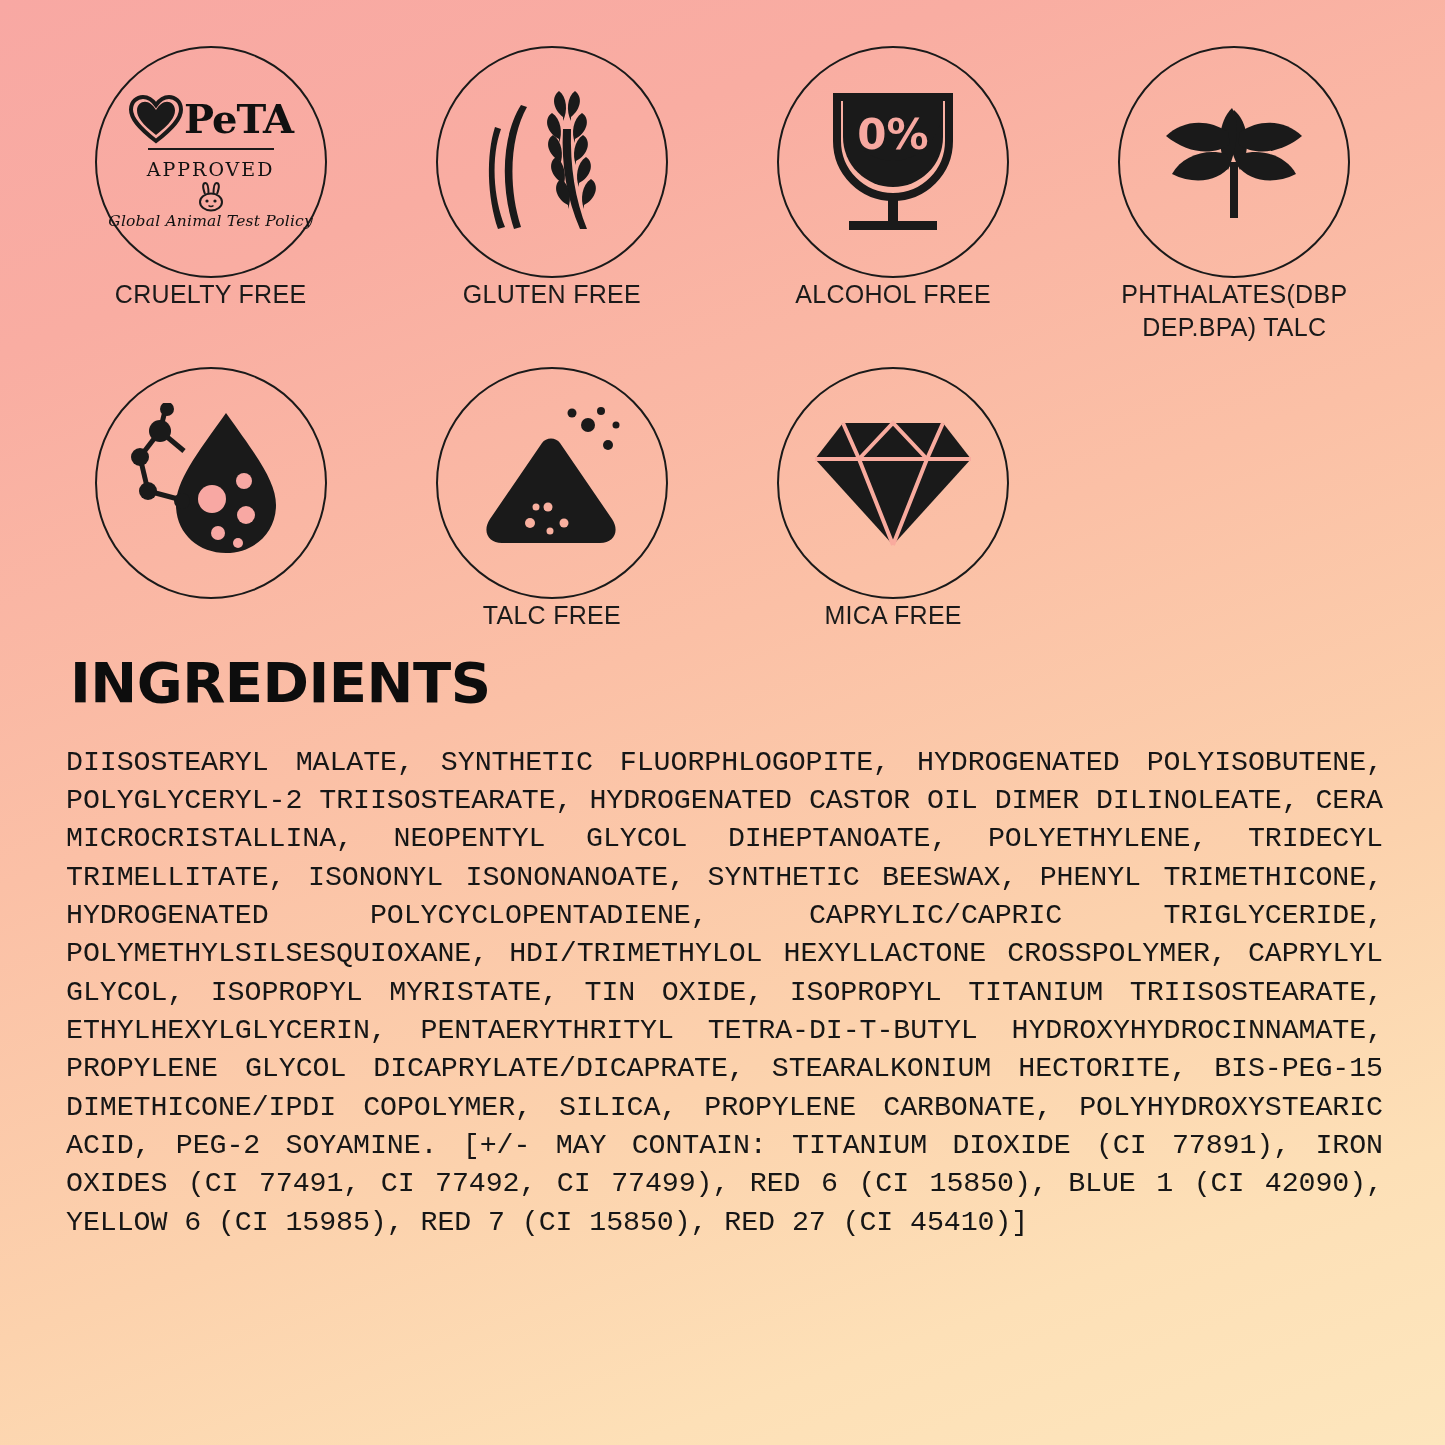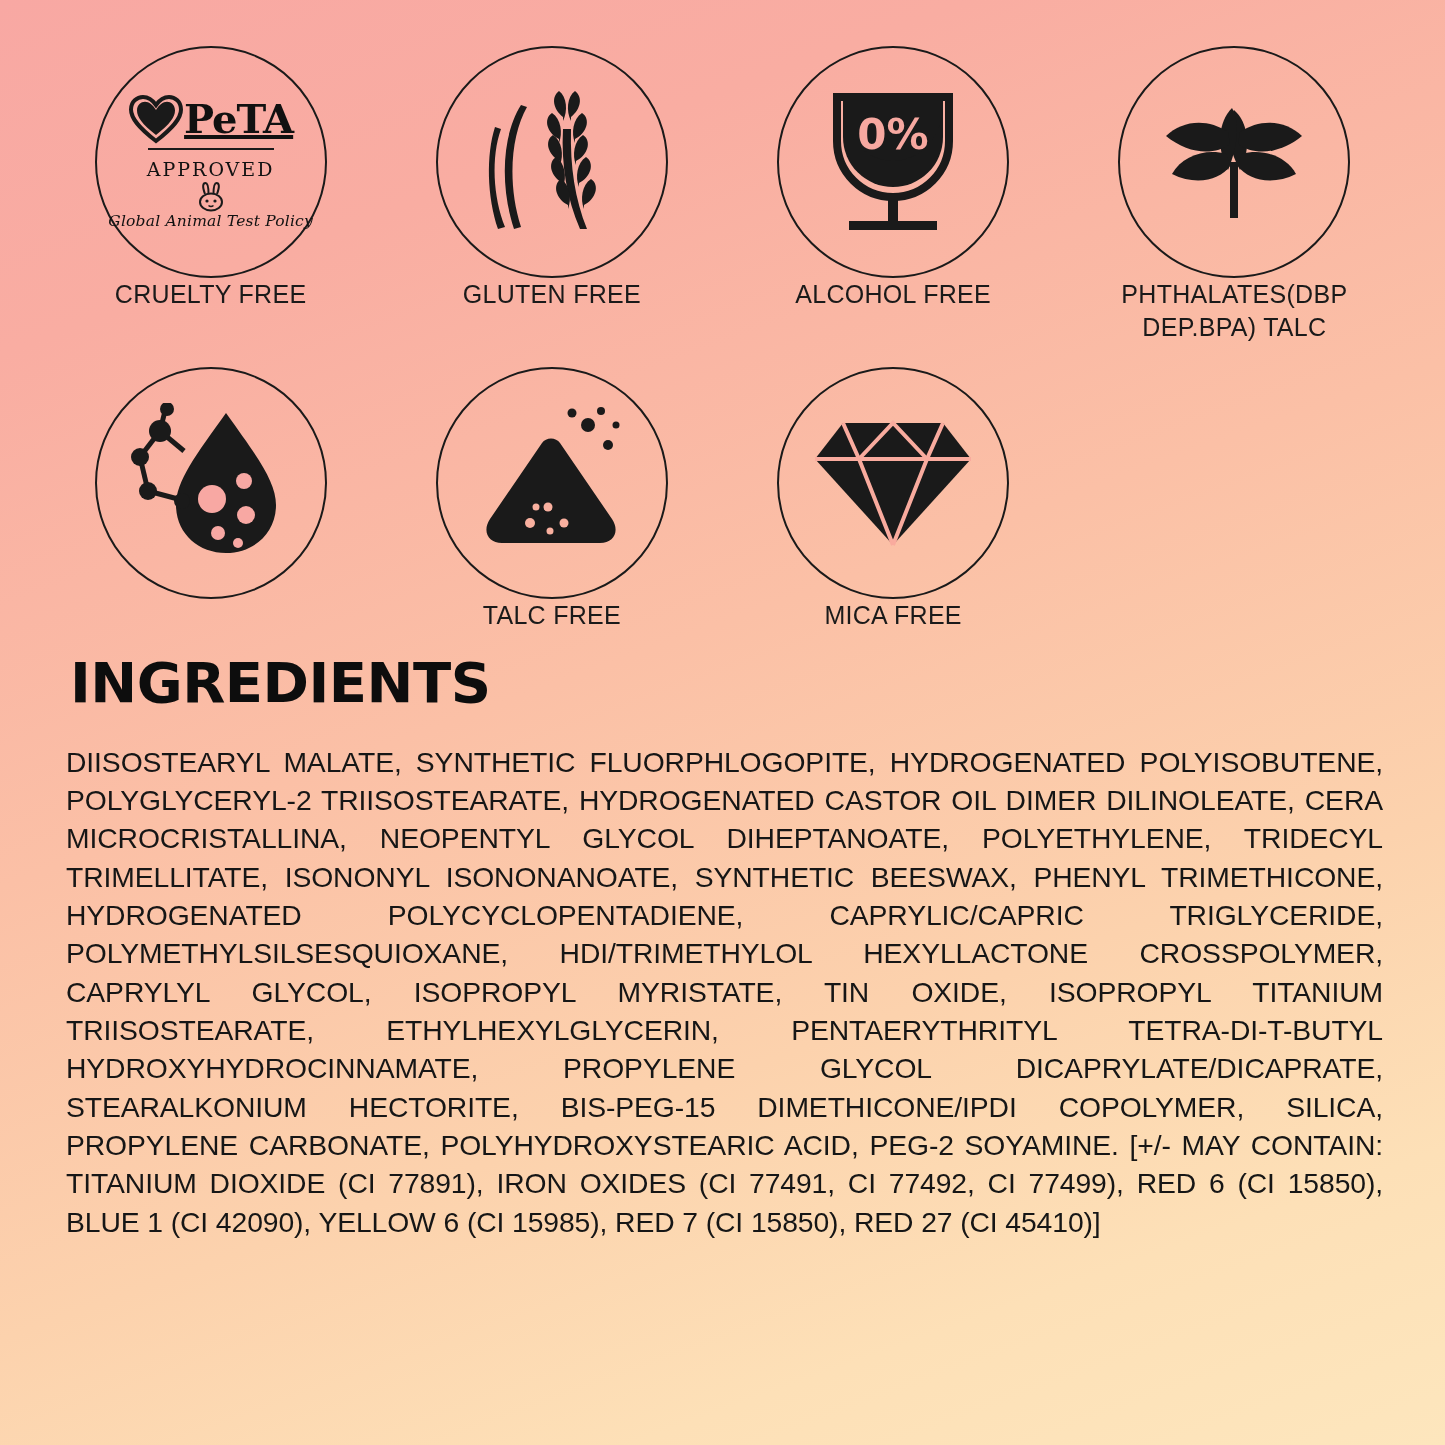--- a/index.html
+++ b/index.html
@@ -61,21 +61,20 @@
     display: flex;
     flex-direction: column;
     align-items: center;
     justify-content: center;
   }
   .peta-top {
     display: flex;
     align-items: center;
     justify-content: flex-start;
     gap: 0;
-    text-decoration: underline;
   }
   .peta-word {
     font-family: "DejaVu Serif", serif;
     font-weight: bold;
     font-size: 40px;
     letter-spacing: -1px;
     line-height: 1;
   }
   .peta-approved {
     font-family: "DejaVu Serif", serif;
@@ -108,20 +107,21 @@
     margin: 0 0 18px 4px;
     color: #0d0d0d;
   }
   .ing-body {
     font-size: 28.3px;
     line-height: 1.355;
     text-align: justify;
     color: #161616;
     letter-spacing: -0.1px;
     hyphens: auto;
+    font-family: Liberation Mono, monospace;
   }
   svg { display: block; }
 </style>
 </head>
 <body>
 
 <div class="page">
 
   <div class="badges">
 

